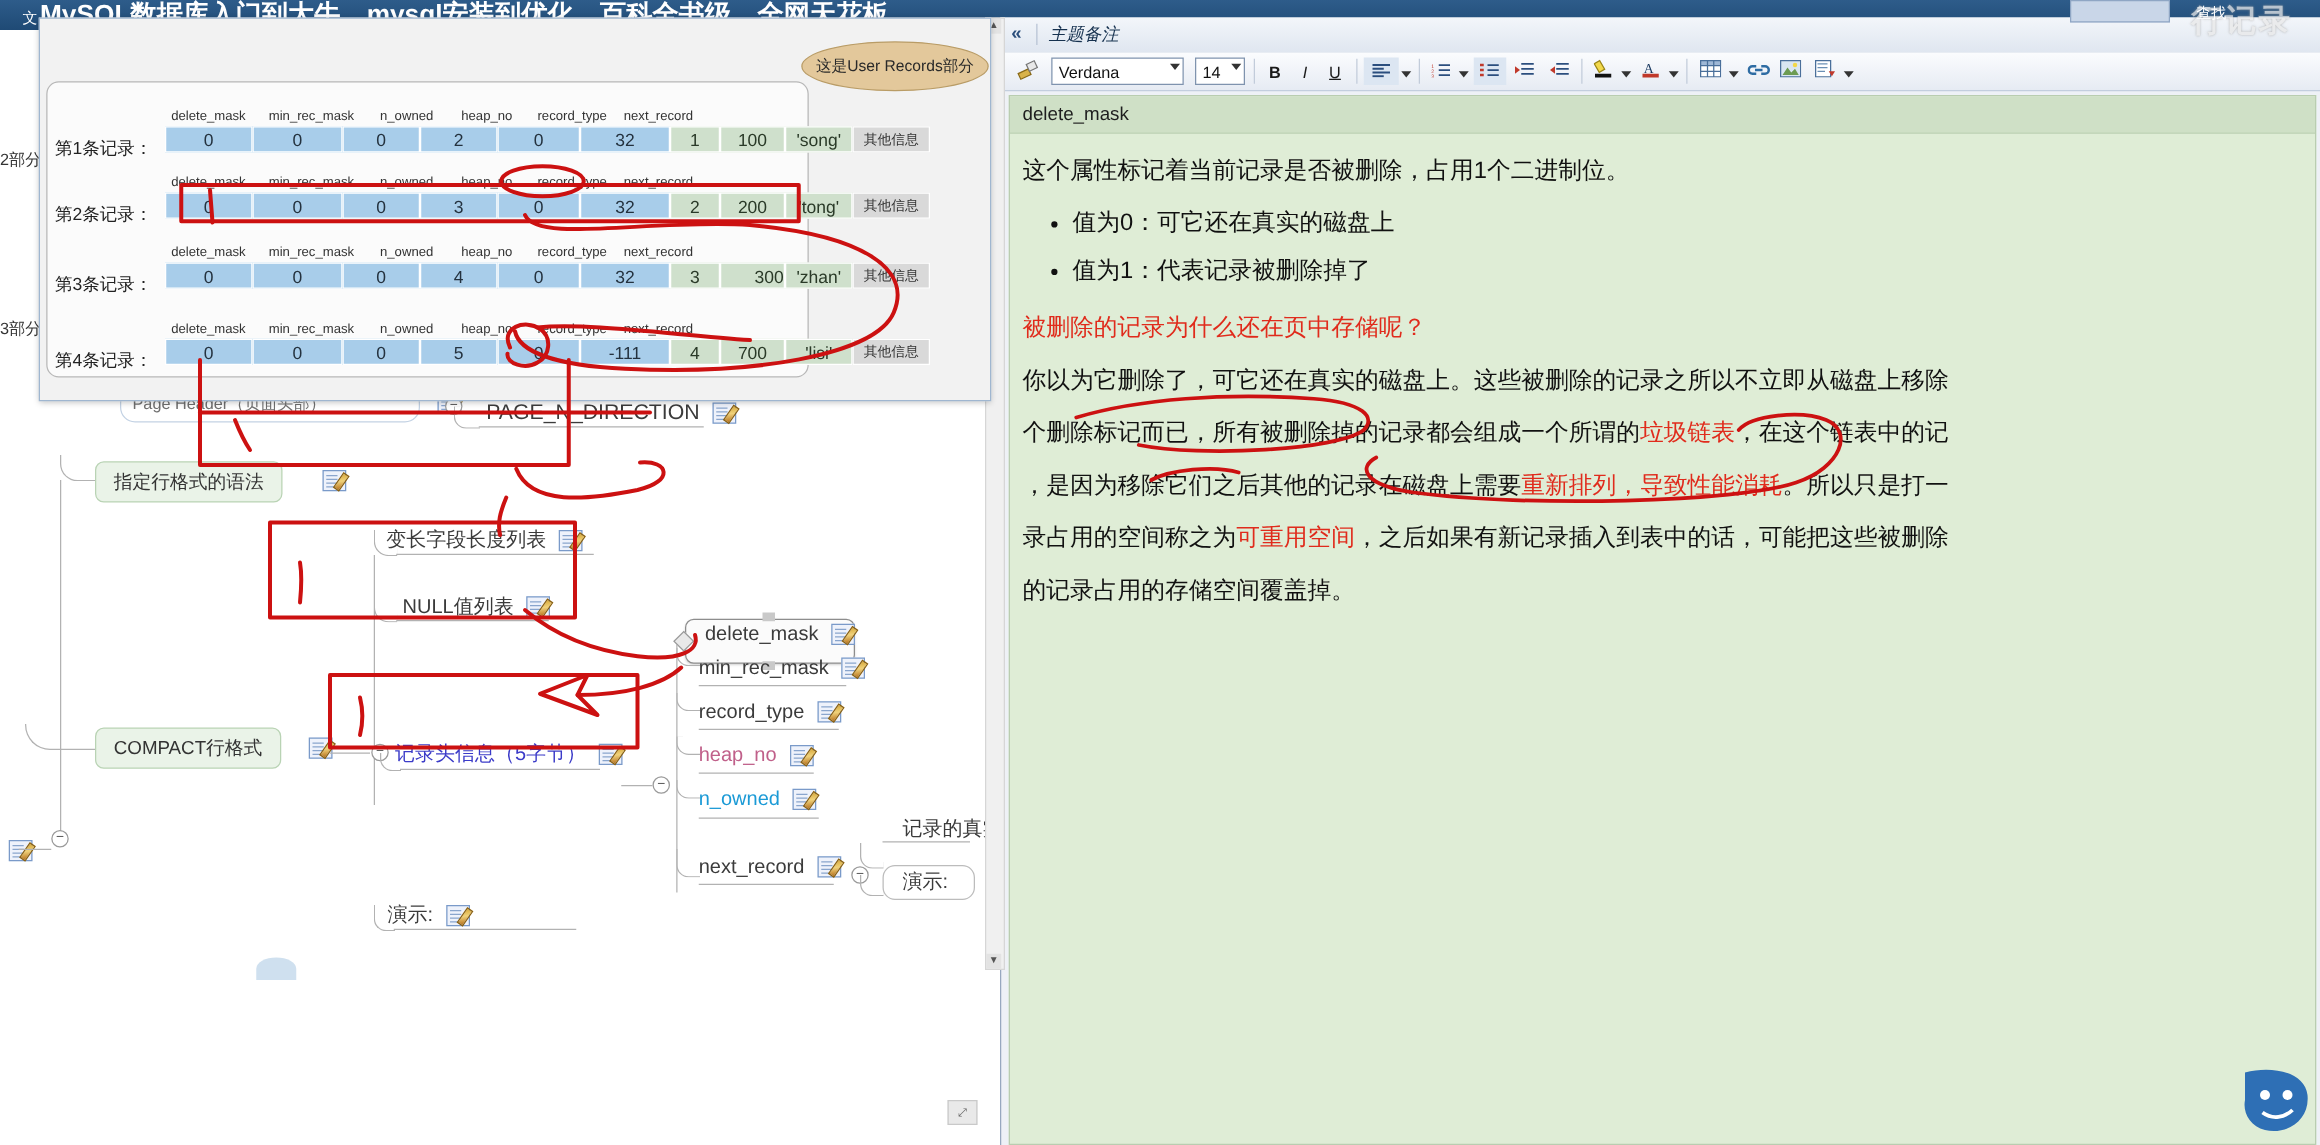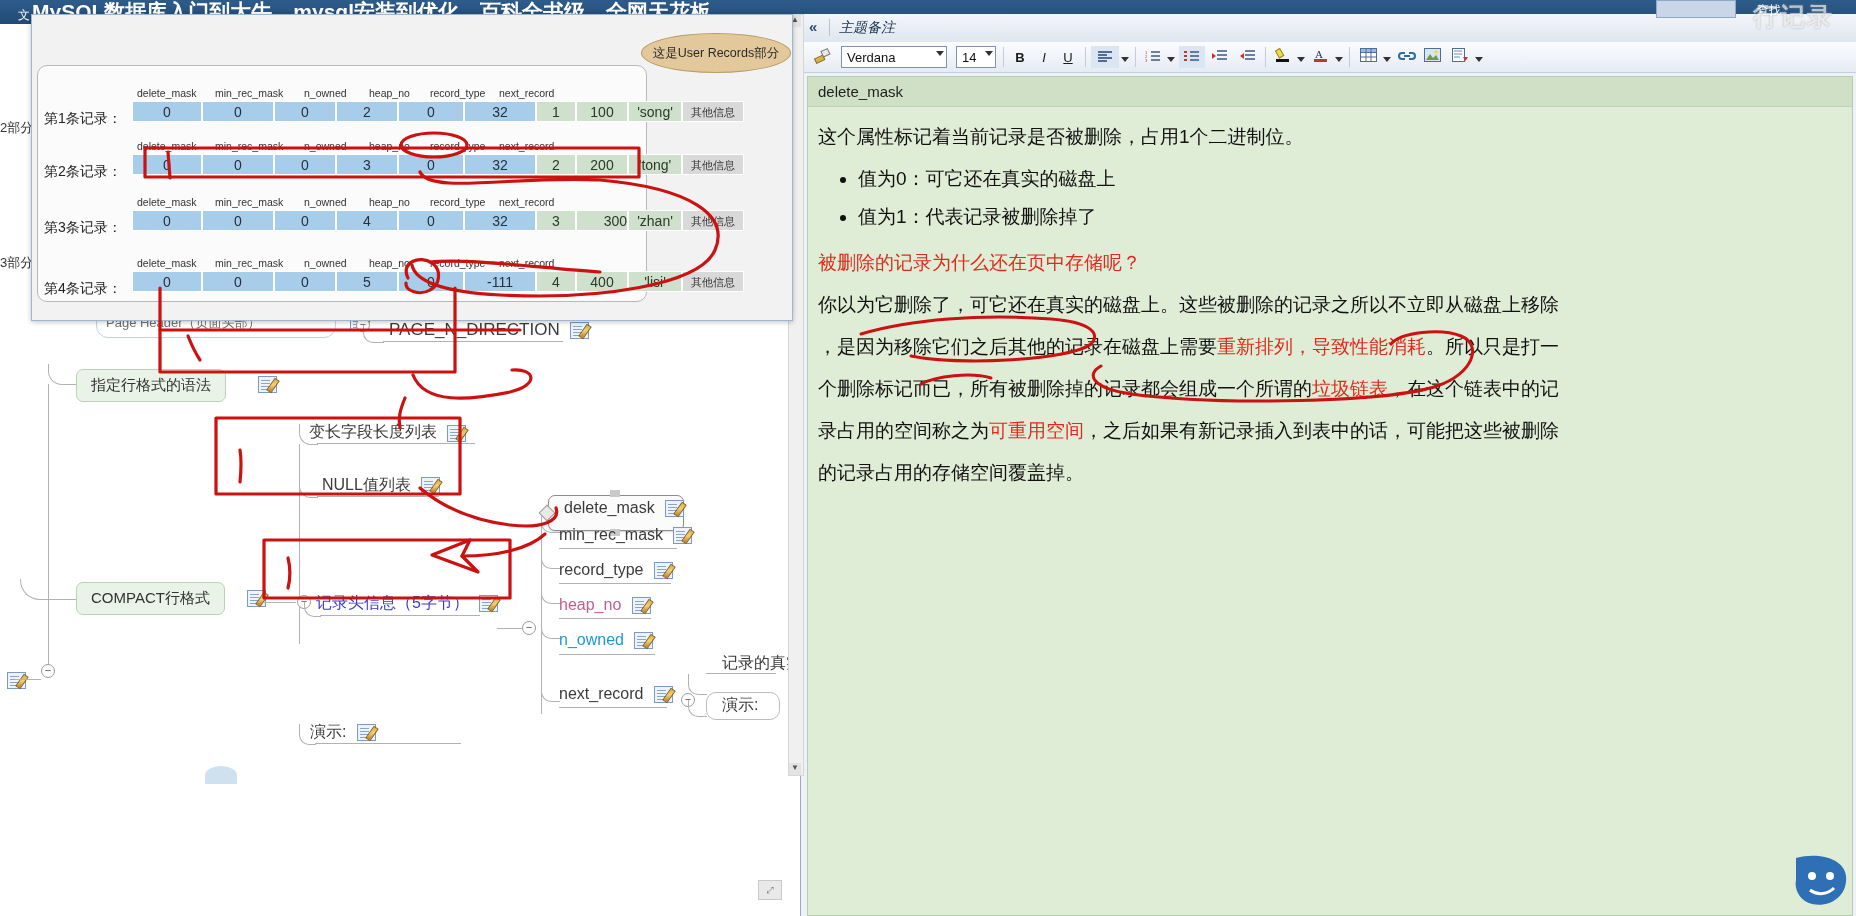--- a/index.html
+++ b/index.html
@@ -210,21 +210,21 @@
   <div class="mm-line" style="left:48px;top:360px;width:1px;height:285px;background:#b2b2b2;"></div>
   <div class="mm-curve" style="left:48px;top:340px;width:28px;height:20px;border-radius:0 0 0 14px;"></div>
   <div class="mm-node box" style="left:76px;top:345px;">
     <span>指定行格式的语法</span>
   </div>
   <div class="edit-ico" style="position:absolute;left:252px;top:352px;"></div>
 
   <div class="mm-line" style="left:299px;top:420px;width:1px;height:200px;"></div>
   <div class="mm-curve" style="left:299px;top:400px;width:18px;height:20px;border-radius:0 0 0 12px;"></div>
   <div class="mm-line" style="left:317px;top:419px;width:158px;height:1px;"></div>
-  <div class="mm-node plain" style="left:305px;top:396px;font-size:16px;font-family:Liberation Serif, serif;">
+  <div class="mm-node plain" style="left:305px;top:396px;font-size:16px;">
     <span>变长字段长度列表</span>
     <span class="edit-ico"></span>
   </div>
 
   <div class="mm-curve" style="left:299px;top:455px;width:18px;height:18px;border-radius:0 0 0 12px;"></div>
   <div class="mm-line" style="left:317px;top:472px;width:122px;height:1px;"></div>
   <div class="mm-node plain" style="left:318px;top:449px;font-size:16px;">
     <span>NULL值列表</span>
     <span class="edit-ico"></span>
   </div>
@@ -395,21 +395,21 @@
   <div class="hdr" style="left:398px;top:242px;">record_type</div>
   <div class="hdr" style="left:467px;top:242px;">next_record</div>
   <div class="cells" style="left:100px;top:256px;">
     <div class="cell hd" style="width:70px;">0</div>
     <div class="cell hd" style="width:72px;">0</div>
     <div class="cell hd" style="width:62px;">0</div>
     <div class="cell hd" style="width:62px;">5</div>
     <div class="cell hd" style="width:66px;">0</div>
     <div class="cell hd" style="width:72px;">-111</div>
     <div class="cell dt" style="width:40px;">4</div>
-    <div class="cell dt" style="width:52px;">400</div>
+    <div class="cell dt" style="width:52px;">700</div>
     <div class="cell dt" style="width:54px;">'lisi'</div>
     <div class="cell etc" style="width:62px;">其他信息</div>
   </div>
 </div>
 <div id="bubble">这是User Records部分</div>
 
 <svg id="annot" viewBox="0 0 1856 916">
   <g fill="none" stroke="#cc1111" stroke-width="3.2" stroke-linecap="round" stroke-linejoin="round">
 
     <rect x="145" y="148" width="494" height="29"></rect>
@@ -603,22 +603,22 @@
   <div id="note-body">
     <div id="note-title-strip">delete_mask</div>
     <div id="note-content">
       <p>这个属性标记着当前记录是否被删除，占用1个二进制位。</p>
       <ul>
         <li>值为0：可它还在真实的磁盘上</li>
         <li>值为1：代表记录被删除掉了</li>
       </ul>
       <p class="note-q">被删除的记录为什么还在页中存储呢？</p>
       <p><span>你以为它删除了，可它还在真实的磁盘上。这些被删除的记录之所以不立即从磁盘上移除</span></p>
+      <p><span>个删除标记而已，所有被删除掉的记录都会组成一个所谓的</span><span class="redtext">垃圾链表</span><span>，在这个链表中的记</span></p>
       <p><span>，是因为移除它们之后其他的记录在磁盘上需要</span><span class="redtext">重新排列，导致性能消耗</span><span>。所以只是打一</span></p>
-      <p><span>个删除标记而已，所有被删除掉的记录都会组成一个所谓的</span><span class="redtext">垃圾链表</span><span>，在这个链表中的记</span></p>
       <p><span>录占用的空间称之为</span><span class="redtext">可重用空间</span><span>，之后如果有新记录插入到表中的话，可能把这些被删除</span></p>
       <p>的记录占用的存储空间覆盖掉。</p>
     </div>
   </div>
 
   <svg style="position:absolute;left:0;top:0;width:1056px;height:902px;pointer-events:none;" viewBox="0 0 1056 902">
     <g fill="none" stroke="#cc1111" stroke-width="3" stroke-linecap="round">
       <path d="M60,320 C110,305 180,300 250,305 C290,308 300,320 290,330 C270,346 160,352 110,342"></path>
       <path d="M590,330 C600,318 640,314 660,322 C682,331 672,360 636,372 C590,388 420,392 330,380 C290,374 285,360 300,352"></path>
       <path d="M120,370 C135,362 170,358 190,364"></path>

